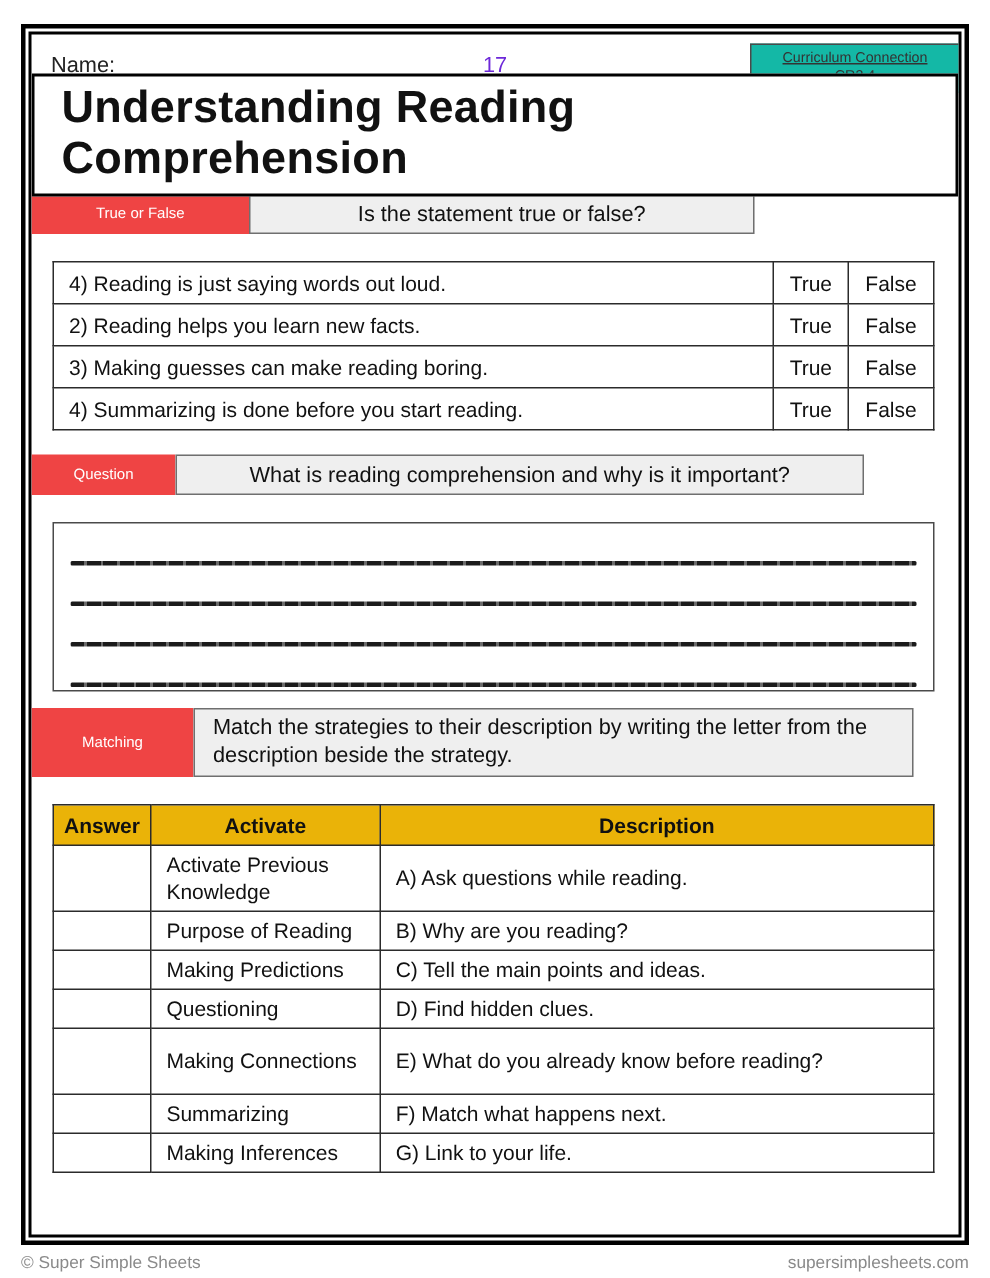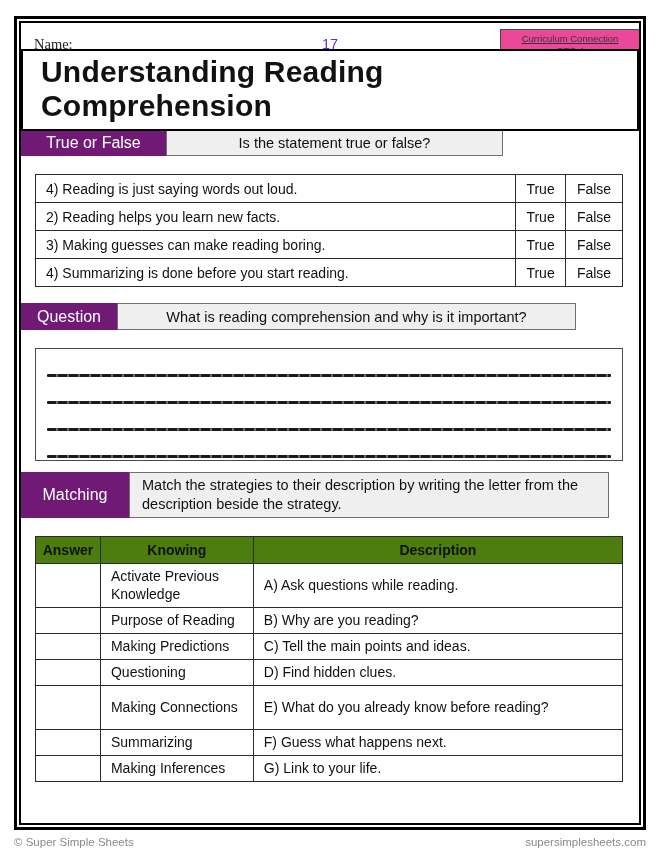--- a/index.html
+++ b/index.html
@@ -4,42 +4,42 @@
 <style>
   * { margin:0; padding:0; box-sizing:border-box; }
   html,body { width:660px; height:852px; background:#ffffff;
     font-family:"Liberation Sans","DejaVu Sans",sans-serif; color:#111; }
   .page { position:absolute; left:14px; top:16px; width:632px; height:814px;
     border:3px solid #000; }
   .page-inner { position:absolute; inset:2px; border:2px solid #000; overflow:hidden; }
 
   
   .header-row { position:relative; margin-top:7px; height:30px; padding:0 14px; }
-  .name-wrap { position:absolute; left:13px; top:6px; font-size:14.5px; color:#222;font-family:Liberation Serif, serif; }
+  .name-wrap { position:absolute; left:13px; top:6px; font-size:14.5px; color:#222; }
   .name-line { display:inline-block; width:163px; height:13px;
     border-bottom:1.5px solid #9a9a9a; margin-left:5px; vertical-align:bottom; }
   .page-num { position:absolute; left:50%; top:6px; transform:translateX(-50%);
     font-size:14.5px; color:#6d28d9; }
   .badge { position:absolute; right:-1px; top:-1px; width:140px;
-    background:#ec4899; border:1.5px solid #4a4a4a; text-align:center;
+    background:#14b8a6; border:1.5px solid #4a4a4a; text-align:center;
     padding:3px 4px 4px; line-height:1.25; }
   .badge .l1 { font-size:9.5px; text-decoration:underline; color:#333; }
   .badge .l2 { font-size:9.5px; color:#333; }
 
   
   .title-area { position:relative; margin-top:9px; height:42px;
     display:flex; align-items:center; justify-content:center; }
   .title-rule { position:absolute; left:0; right:0; top:50%; height:1px; background:#555; }
   .title-box { position:relative; z-index:1; background:#fff; border:2px solid #000;
     padding:4px 18px 6px; font-size:30px; font-weight:bold; letter-spacing:0.2px; }
 
   
   .sec-row { display:flex; align-items:stretch; }
-  .sec-label { background:#701a75; color:#fff; display:flex; align-items:center;
-    justify-content:center; font-size:16px; }
+  .sec-label { background:#ef4444; color:#fff; display:flex; align-items:center;
+    justify-content:center; font-size:10px; }
   .sec-prompt { background:#efefef; border:1px solid #6f6f6f; display:flex;
     align-items:center; font-size:14.5px; color:#111; }
   .center-prompt { justify-content:center; text-align:center; }
   .row-tf { margin-top:18px; height:27px; }
   .row-tf .sec-label { width:145px; }
   .row-tf .sec-prompt { width:337px; }
   .row-q { margin-top:16px; height:27px; }
   .row-q .sec-label { width:96px; }
   .row-q .sec-prompt { width:459px; }
   .row-match { margin-top:11px; height:46px; }
@@ -56,21 +56,21 @@
   .col-stmt { width:481px; } .col-true { width:50px; } .col-false { width:57px; }
 
   .answer-box { position:relative; margin:18px 14px 0; width:588px; height:113px;
     border:1.5px solid #4a4a4a; background:#fff; }
   .write-line { position:absolute; left:11px; right:11px; height:3px;
     background:repeating-linear-gradient(90deg,#1b1b1b 0 9px,#6a6a6a 9px 11px);
     border-radius:1px; }
 
   .match-table { border:1.5px solid #000; }
   .match-table th { border:1px solid #2b2b2b; height:27px; font-size:14px;
-    background:#4d7c0f; font-weight:bold; text-align:center; }
+    background:#eab308; font-weight:bold; text-align:center; }
   .match-table td { border:1px solid #2b2b2b; padding:2px 10px; line-height:1.25; }
   .match-table tr.short td { height:26px; }
   .match-table tr.tall td { height:44px; }
   .col-answer { width:65px; } .col-strategy { width:153px; } .col-desc { width:370px; }
 
   
   .footer { position:absolute; left:14px; right:14px; top:836px; display:flex;
     justify-content:space-between; align-items:center; }
   .footer span { font-size:11.5px; color:#8a8a8a; }
 </style>
@@ -150,21 +150,21 @@
 
     <table class="match-table">
       <colgroup>
           <col class="col-answer">
           <col class="col-strategy">
           <col class="col-desc">
         </colgroup>
       <thead>
         <tr>
           <th>Answer</th>
-          <th>Knowing</th>
+          <th>Activate</th>
           <th>Description</th>
         </tr>
       </thead>
       <tbody>
         <tr class="tall">
           <td></td>
           <td>Activate Previous Knowledge</td>
           <td>A) Ask questions while reading.</td>
         </tr>
         <tr class="short">
@@ -183,21 +183,21 @@
           <td>D) Find hidden clues.</td>
         </tr>
         <tr class="tall">
           <td></td>
           <td>Making Connections</td>
           <td>E) What do you already know before reading?</td>
         </tr>
         <tr class="short">
           <td></td>
           <td>Summarizing</td>
-          <td>F) Guess what happens next.</td>
+          <td>F) Match what happens next.</td>
         </tr>
         <tr class="short">
           <td></td>
           <td>Making Inferences</td>
           <td>G) Link to your life.</td>
         </tr>
       </tbody>
     </table>
 
   </div>

